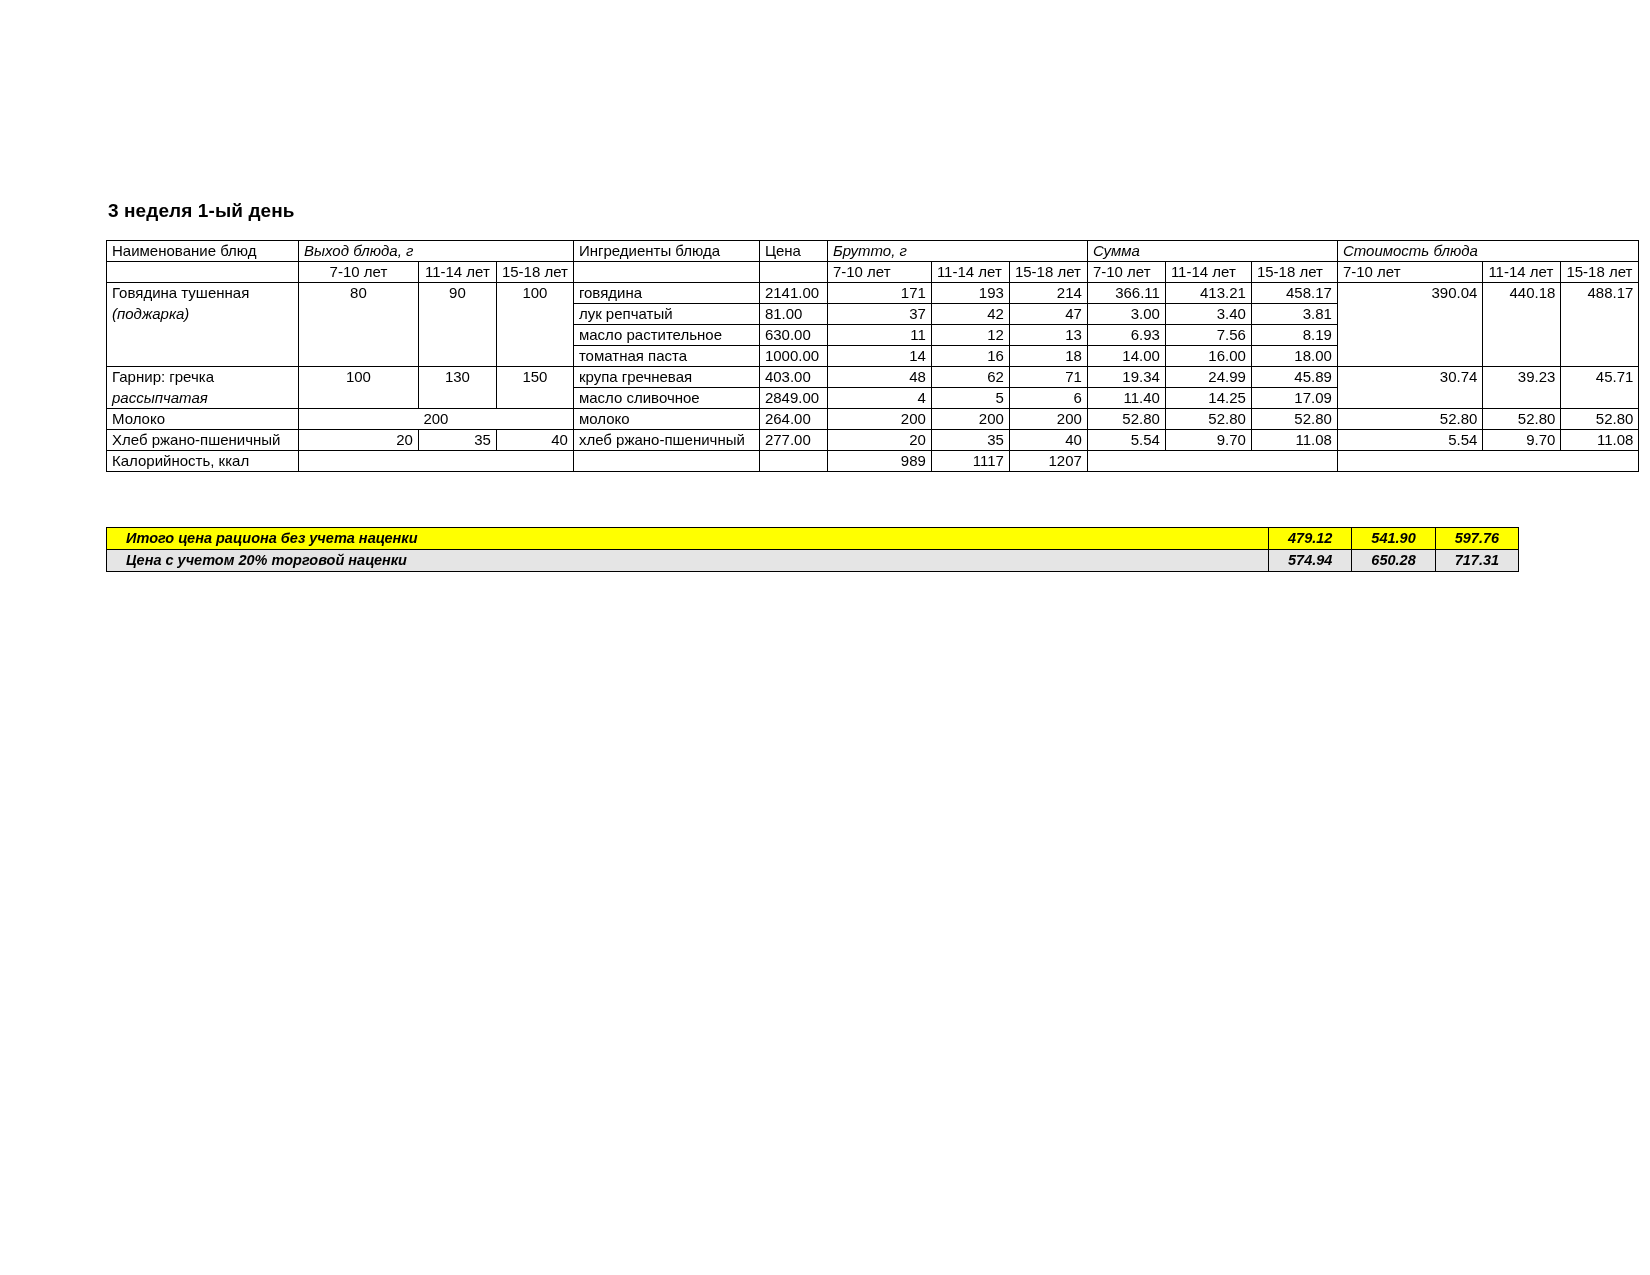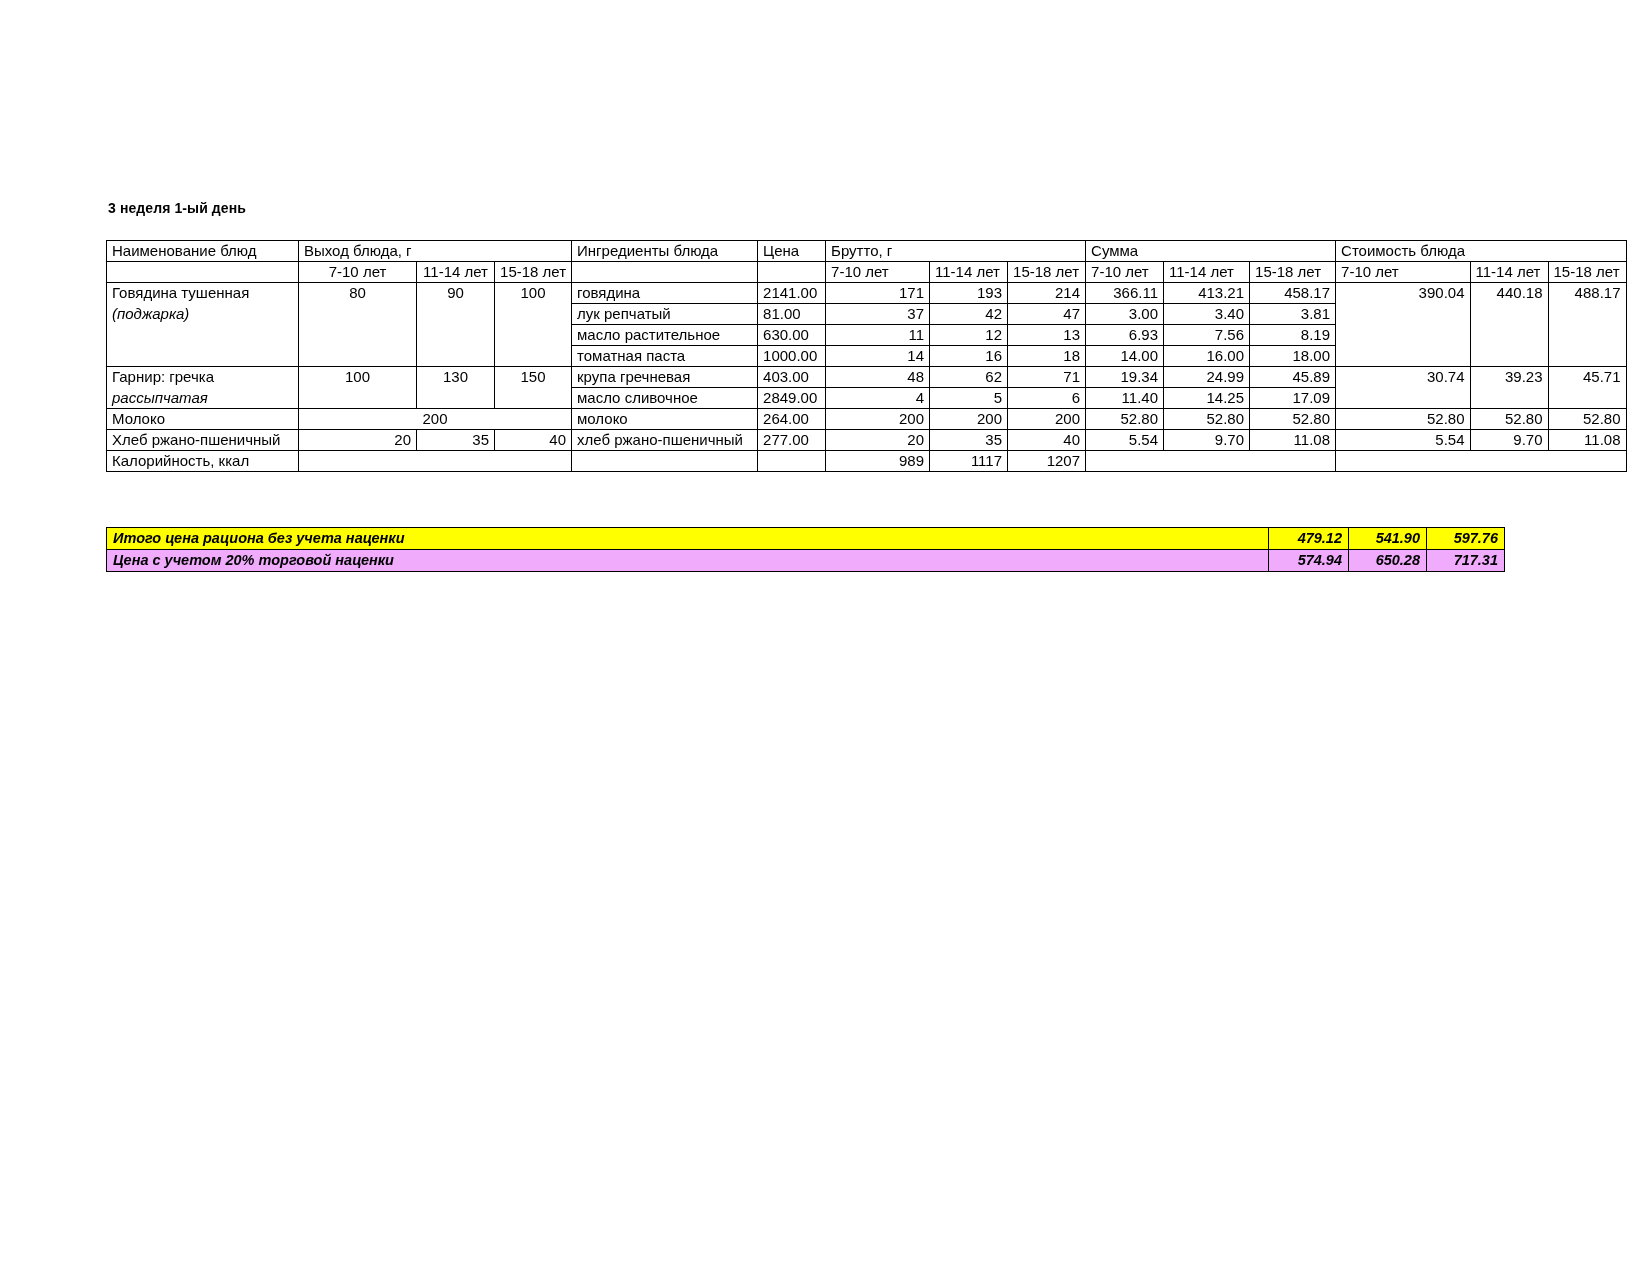--- a/index.html
+++ b/index.html
@@ -17,21 +17,21 @@
   .page {
     position: absolute;
     left: 0; top: 0;
     width: 1650px;
     height: 1275px;
   }
   .doc-title {
     position: absolute;
     left: 108px;
     top: 200px;
-    font-size: 14px;
+    font-size: 19px;
     font-weight: bold;
     letter-spacing: 0.1px;
   }
   table.menu {
     position: absolute;
     left: 106px;
     top: 240px;
     border-collapse: collapse;
     table-layout: fixed;
     font-size: 15px;
@@ -44,43 +44,43 @@
     white-space: nowrap;
     height: 20px;
     line-height: 18px;
     box-sizing: border-box;
   }
   .b { font-weight: bold; }
   .l { text-align: left; }
   .c { text-align: center; }
   .r { text-align: right; }
   .nb-left { border-left: 0 !important; }
-  .nb-right { border-right: 0 !important; }
+  .nb-right { border-right: 0 !important; font-style: italic; }
   .nb-top { border-top: 0 !important; font-style: italic; }
   .nb-bottom { border-bottom: 0 !important; }
 
   table.totals {
     position: absolute;
     left: 106px;
     top: 527px;
     border-collapse: collapse;
     table-layout: fixed;
     font-size: 14.5px;
   }
   table.totals td {
     border: 1px solid #000000;
-    padding: 1px 6px;
+    padding: 1px 19px;
     height: 21px;
     line-height: 19px;
     box-sizing: border-box;
     font-weight: bold;
     font-style: italic;
   }
   .row-yellow td { background: #ffff00; }
-  .row-peach td { background: #f0abfc; }
+  .row-peach td { background: #e5e5e5; }
   .totals .val { text-align: right; }
 </style>
 </head>
 <body>
 
 <div class="page">
 
   <div class="doc-title">3 неделя 1-ый день</div>
 
   <table class="menu">

